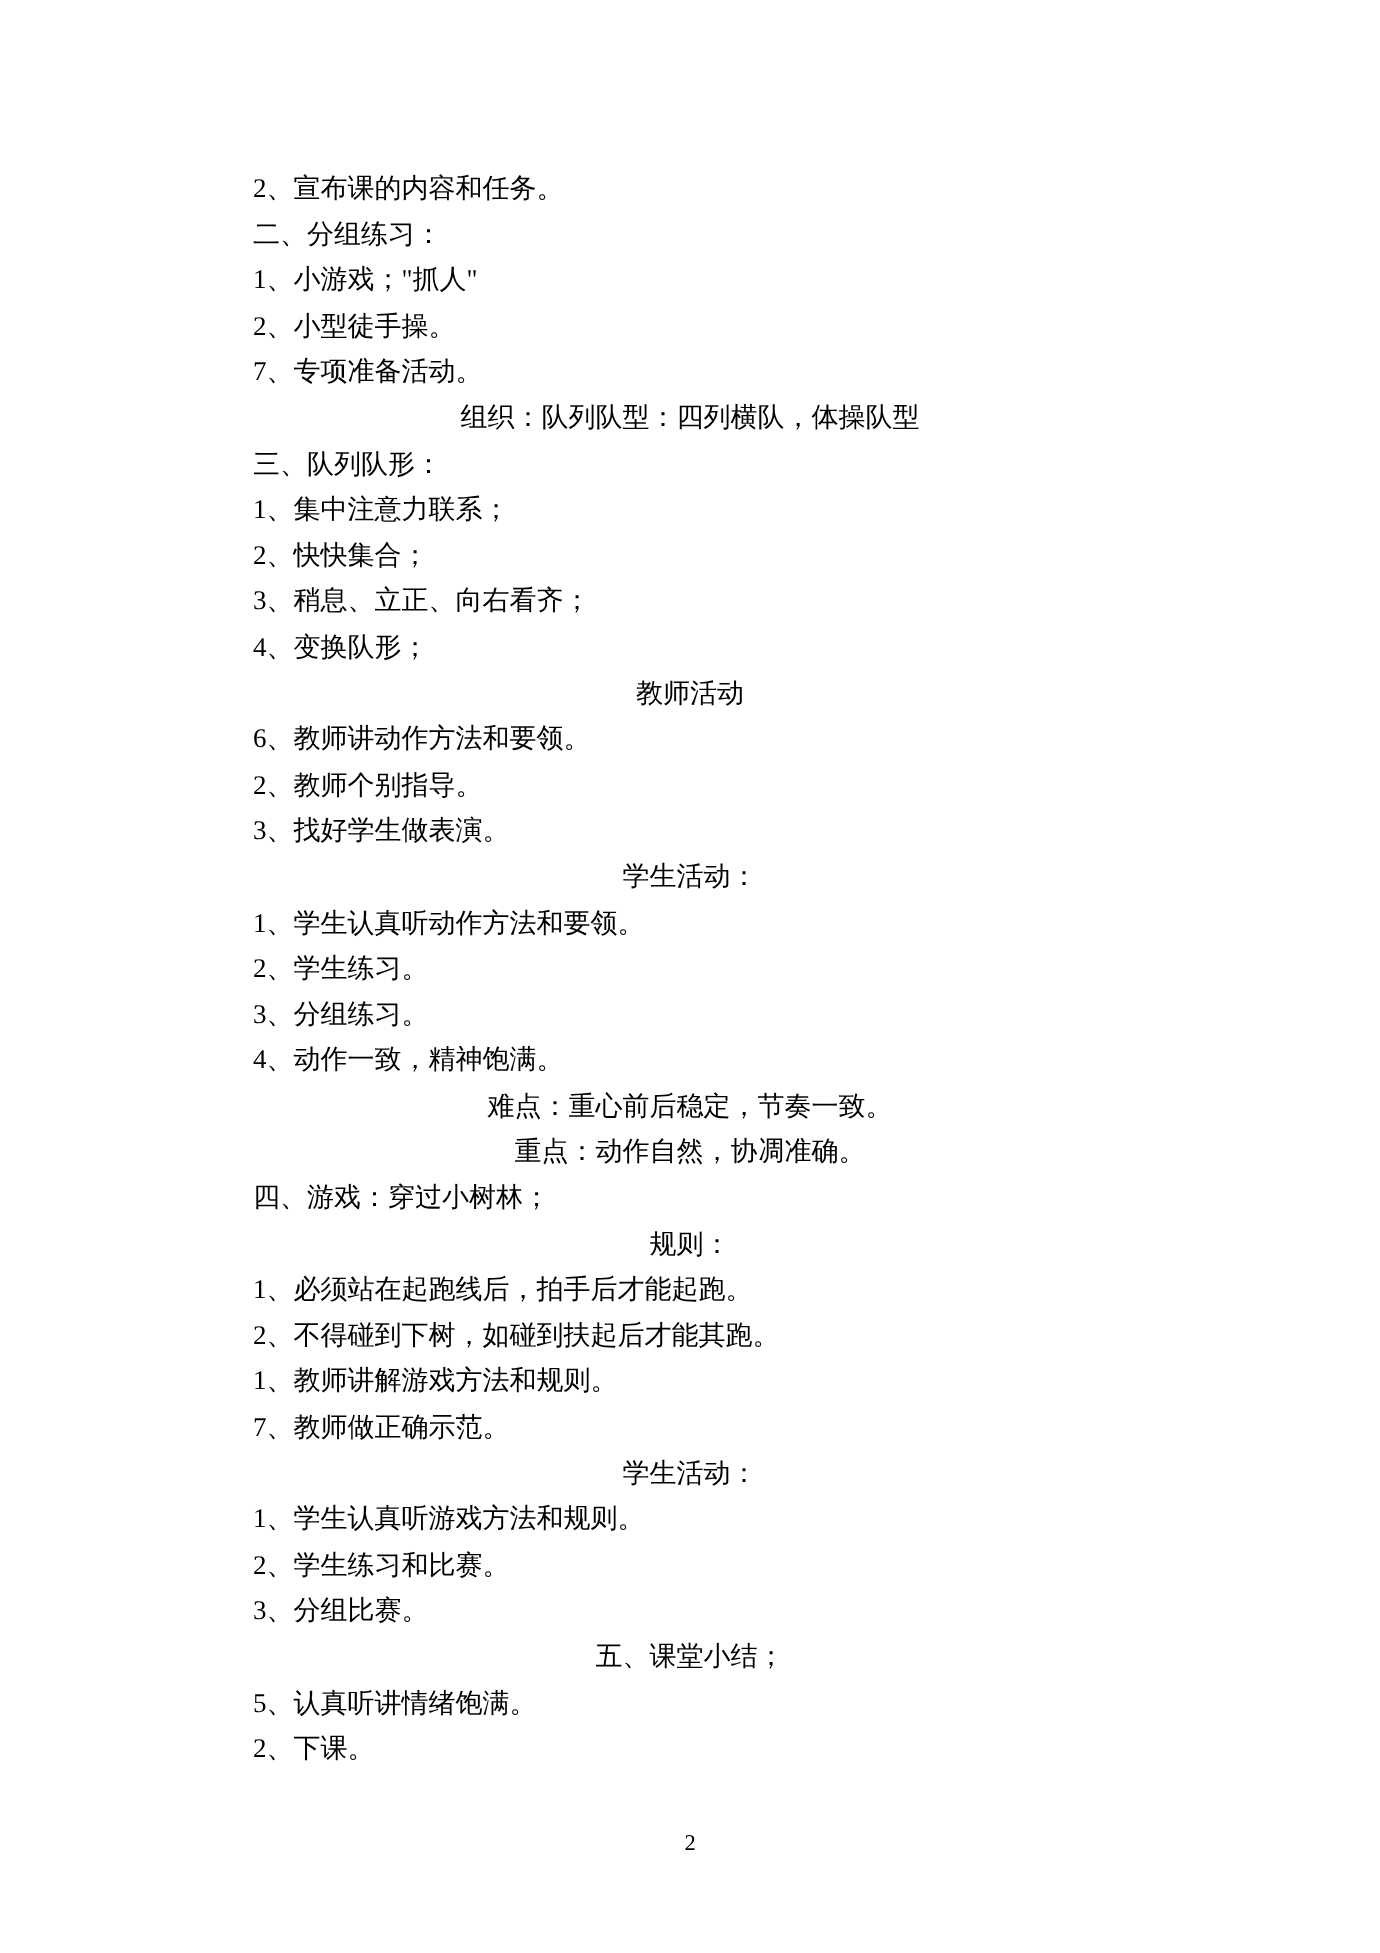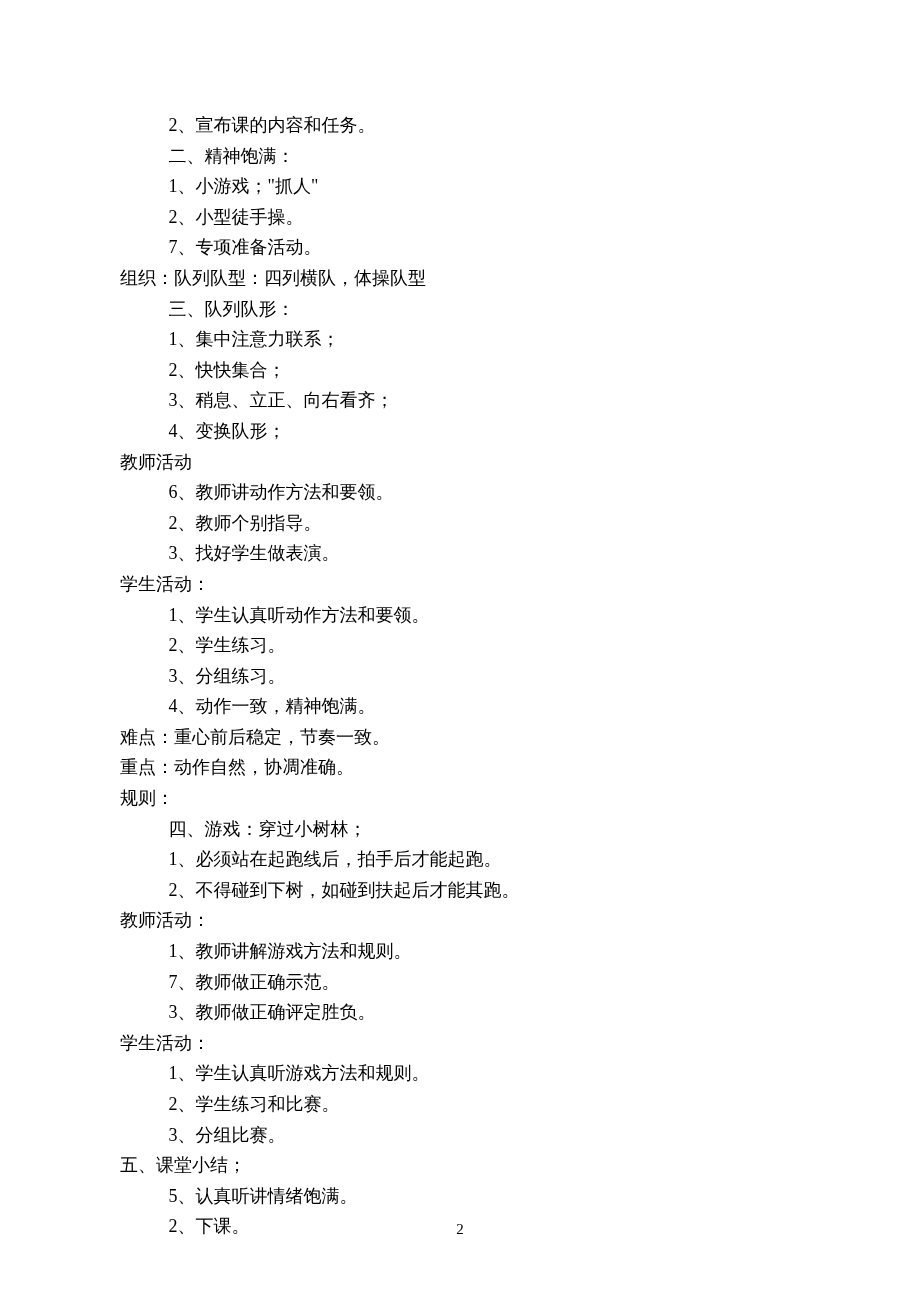--- a/index.html
+++ b/index.html
@@ -20,65 +20,64 @@
     }
     .line {
       margin: 0;
       white-space: pre;
     }
     .indent-1 {
       padding-left: 2.7em;
     }
     .indent-0 {
       padding-left: 0;
+      text-align: center;
     }
     .page-num {
       position: absolute;
       bottom: 60px;
       left: 0;
       width: 920px;
       text-align: center;
       font-size: 15px;
     }
   </style>
 </head>
 <body>
 
 <div class="page">
   <div id="content">
       <p class="line indent-1">2、宣布课的内容和任务。</p>
-      <p class="line indent-1">二、精神饱满：</p>
+      <p class="line indent-1">二、分组练习：</p>
       <p class="line indent-1">1、小游戏；"抓人"</p>
       <p class="line indent-1">2、小型徒手操。</p>
       <p class="line indent-1">7、专项准备活动。</p>
       <p class="line indent-0">组织：队列队型：四列横队，体操队型</p>
       <p class="line indent-1">三、队列队形：</p>
       <p class="line indent-1">1、集中注意力联系；</p>
       <p class="line indent-1">2、快快集合；</p>
       <p class="line indent-1">3、稍息、立正、向右看齐；</p>
       <p class="line indent-1">4、变换队形；</p>
       <p class="line indent-0">教师活动</p>
       <p class="line indent-1">6、教师讲动作方法和要领。</p>
       <p class="line indent-1">2、教师个别指导。</p>
       <p class="line indent-1">3、找好学生做表演。</p>
       <p class="line indent-0">学生活动：</p>
       <p class="line indent-1">1、学生认真听动作方法和要领。</p>
       <p class="line indent-1">2、学生练习。</p>
       <p class="line indent-1">3、分组练习。</p>
       <p class="line indent-1">4、动作一致，精神饱满。</p>
       <p class="line indent-0">难点：重心前后稳定，节奏一致。</p>
       <p class="line indent-0">重点：动作自然，协凋准确。</p>
+      <p class="line indent-1">四、游戏：穿过小树林；</p>
       <p class="line indent-0">规则：</p>
-      <p class="line indent-1">四、游戏：穿过小树林；</p>
       <p class="line indent-1">1、必须站在起跑线后，拍手后才能起跑。</p>
       <p class="line indent-1">2、不得碰到下树，如碰到扶起后才能其跑。</p>
-      <p class="line indent-0">教师活动：</p>
       <p class="line indent-1">1、教师讲解游戏方法和规则。</p>
       <p class="line indent-1">7、教师做正确示范。</p>
-      <p class="line indent-1">3、教师做正确评定胜负。</p>
       <p class="line indent-0">学生活动：</p>
       <p class="line indent-1">1、学生认真听游戏方法和规则。</p>
       <p class="line indent-1">2、学生练习和比赛。</p>
       <p class="line indent-1">3、分组比赛。</p>
       <p class="line indent-0">五、课堂小结；</p>
       <p class="line indent-1">5、认真听讲情绪饱满。</p>
       <p class="line indent-1">2、下课。</p>
     </div>
   <div class="page-num">2</div>
 </div>

